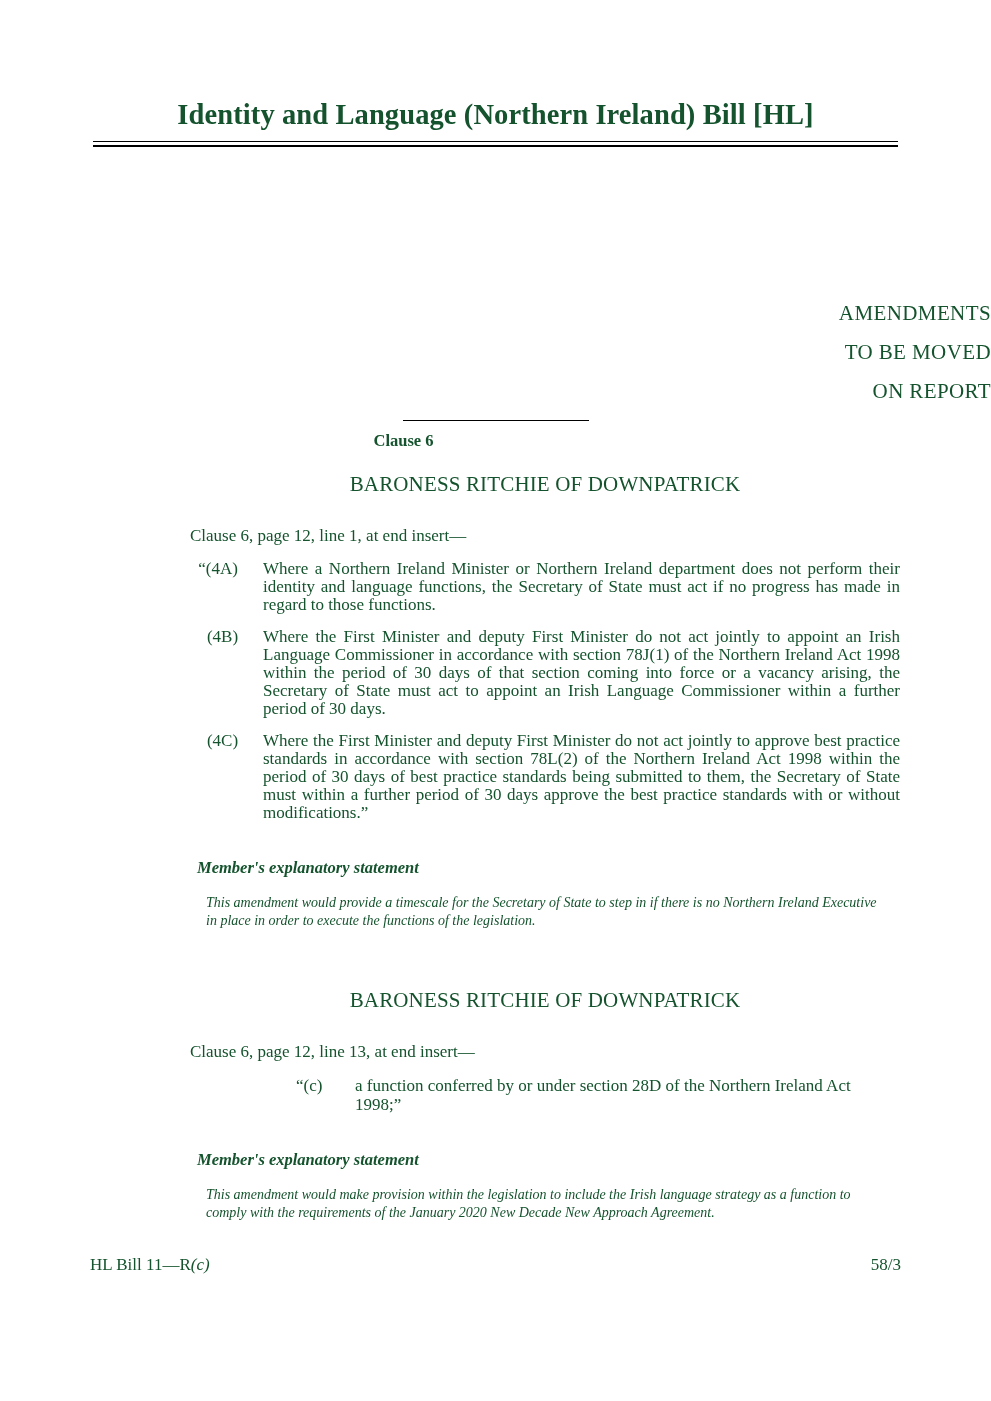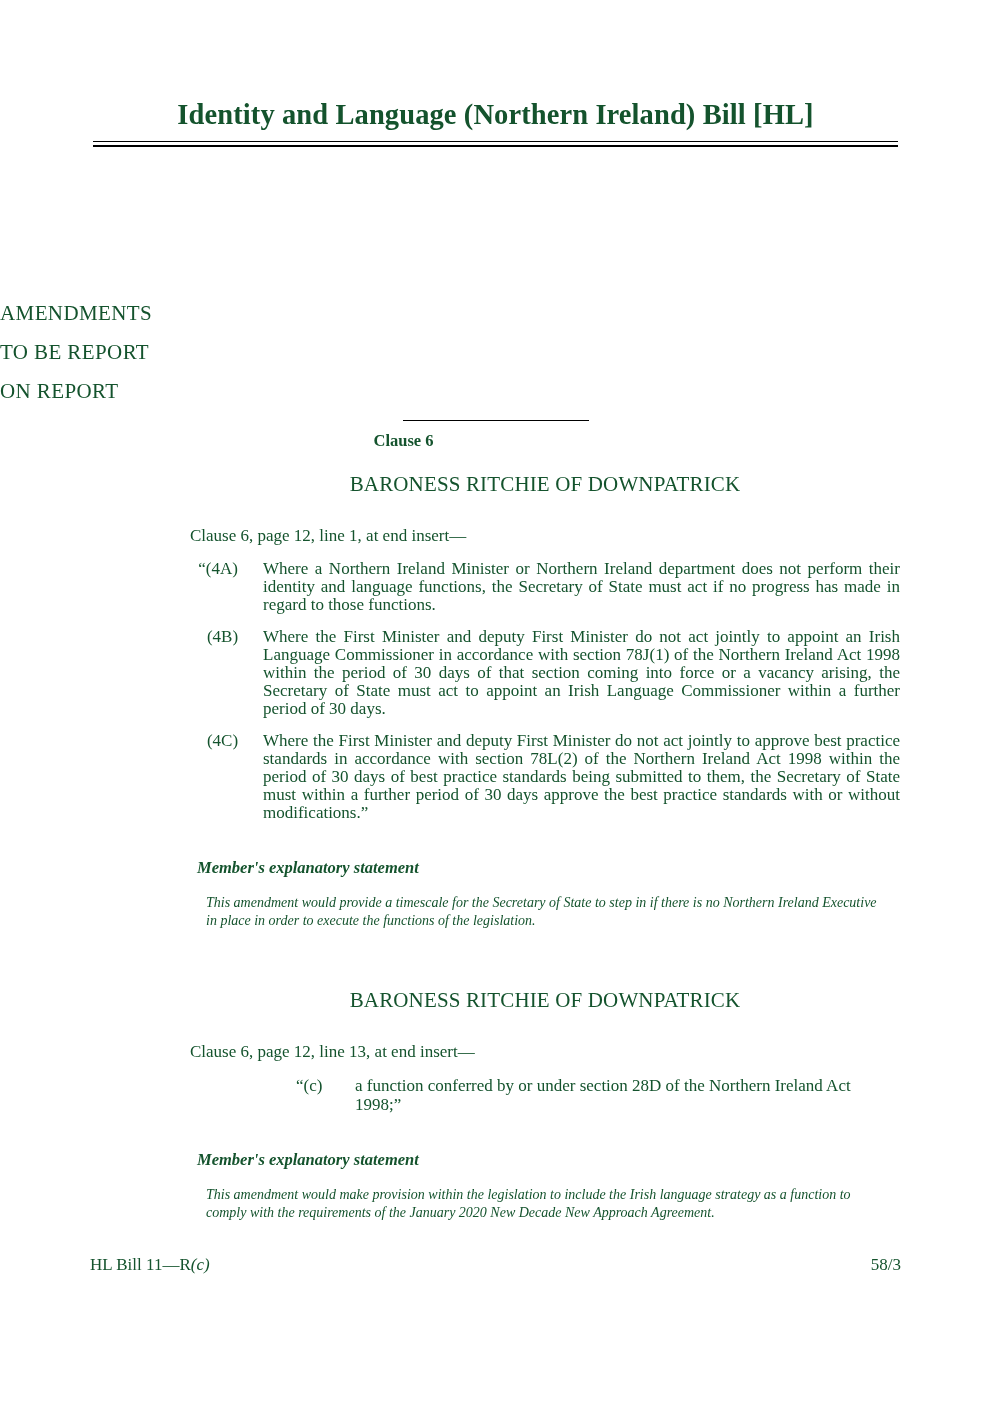--- a/index.html
+++ b/index.html
@@ -40,21 +40,21 @@
     box-sizing: content-box;
     border-bottom: 2.2px solid #000;
   }
 
   
   .heading-group {
     position: absolute;
     left: 0;
     top: 303px;
     width: 991px;
-    text-align: left;
+    text-align: right;
   }
   .heading-line {
     font-size: 21px;
     line-height: 1.0;
     margin: 0 0 18px 0;
     letter-spacing: 0.4px;
   }
   .heading-line.last { margin-bottom: 0; }
 
   .short-rule-wrap {
@@ -181,21 +181,21 @@
 
 <div class="page">
 
   <div class="title-block">
     <h1 class="doc-title">Identity and Language (Northern Ireland) Bill [HL]</h1>
     <div class="double-rule"></div>
   </div>
 
   <div class="heading-group">
     <p class="heading-line">AMENDMENTS</p>
-    <p class="heading-line">TO BE REPORT</p>
+    <p class="heading-line">TO BE MOVED</p>
     <p class="heading-line last">ON REPORT</p>
     <div class="short-rule-wrap">
       <span class="short-rule"></span>
     </div>
   </div>
 
   <h2 class="clause-heading">Clause 6</h2>
 
   <div class="body">
 

